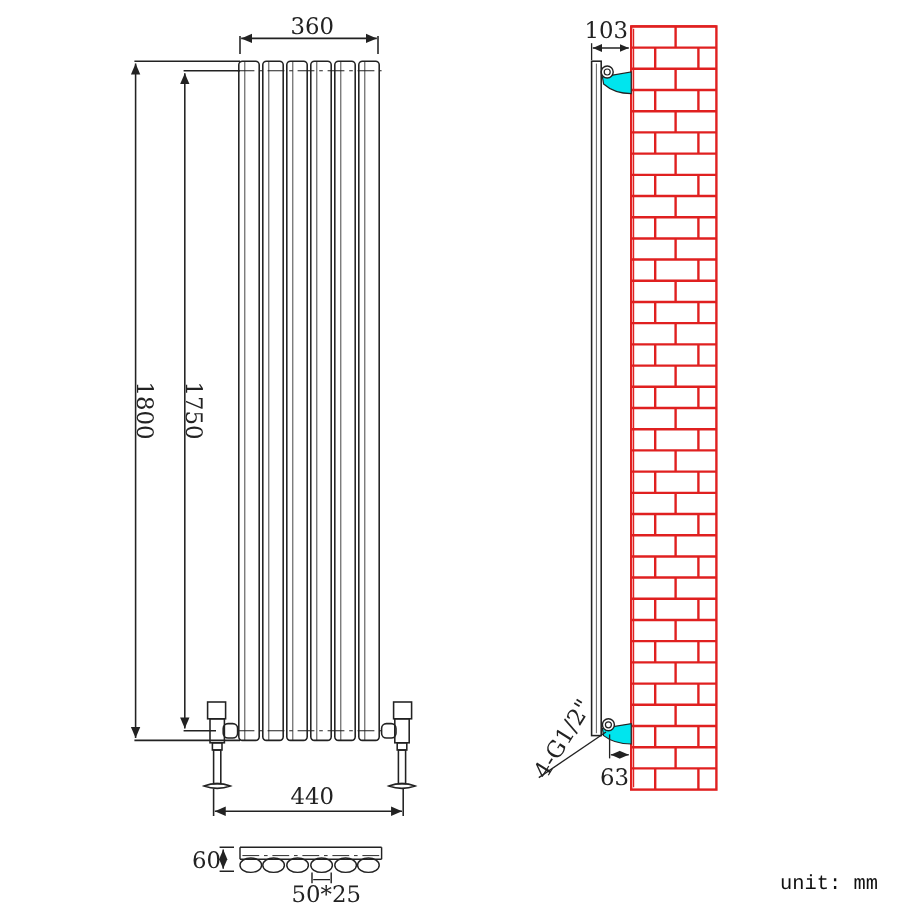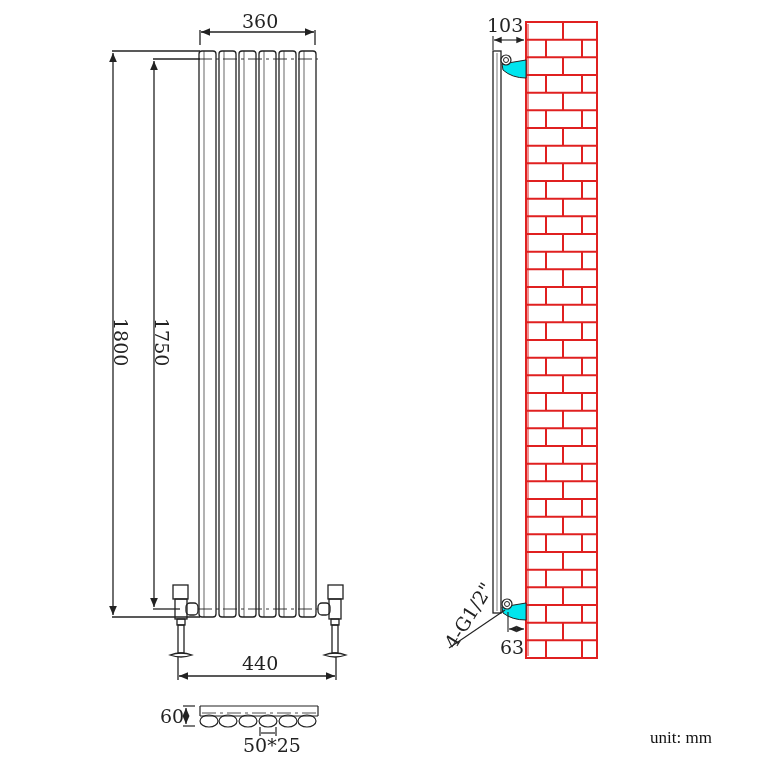--- a/index.html
+++ b/index.html
@@ -1,19 +1,19 @@
 <!DOCTYPE html>
 <html><head>
 <meta charset="utf-8">
 <style>
   html, body { margin: 0; padding: 0; background: #ffffff; }
   body { width: 768px; height: 768px; position: relative; overflow: hidden; }
   svg { position: absolute; left: 0; top: 0; }
   .dim { font-family: "DejaVu Serif", "Liberation Serif", serif; font-size: 19px; fill: #222; }
-  .unit { position: absolute; left: 650px; top: 728px; font-family: Liberation Serif, serif; font-size: 17px; color: #111; }
+  .unit { position: absolute; left: 650px; top: 728px; font-family: Liberation Mono, monospace; font-size: 17px; color: #111; }
 </style>
 </head>
 <body>
 
 <svg width="768" height="768" viewBox="0 0 768 768">
   <defs>
     <marker id="arr" markerWidth="8" markerHeight="8" refX="7" refY="4" orient="auto-start-reverse">
       <path d="M0,1 L7,4 L0,7 z" fill="#222"></path>
     </marker>
   </defs>

